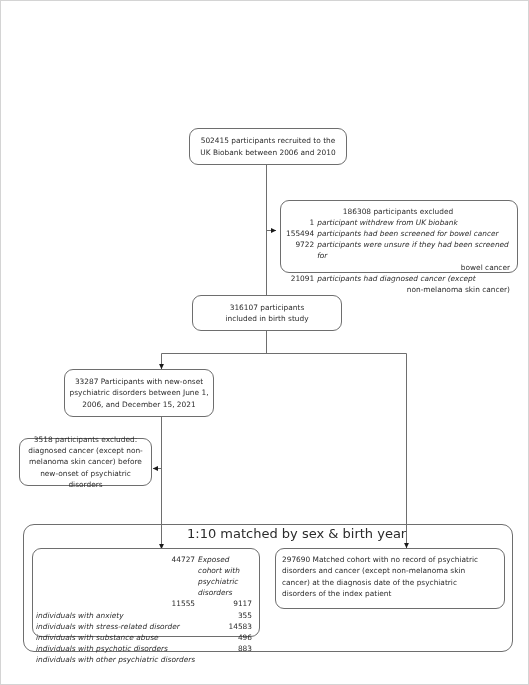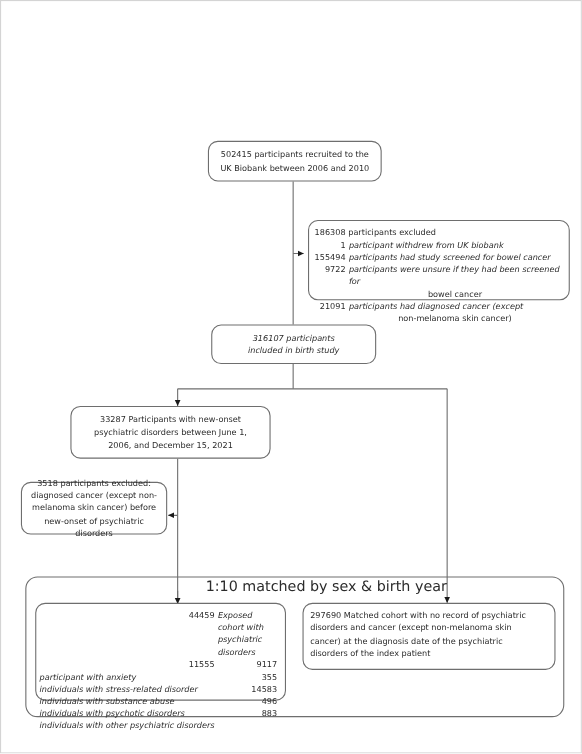--- a/index.html
+++ b/index.html
@@ -61,43 +61,42 @@
   .rows .num {
     text-align: right;
     white-space: nowrap;
   }
   .rows .txt {
     text-align: left;
     font-style: italic;
   }
   .rows .full {
     grid-column: 1 / span 2;
-    text-align: left;
+    text-align: center;
   }
   .rows .cont {
     grid-column: 2 / span 1;
-    text-align: center;
+    text-align: right;
   }
 
   
   #node-recruited {
     left: 188px; top: 127px; width: 158px; height: 37px;
     padding: 4px 6px;
   }
   #node-excluded {
     left: 279px; top: 199px; width: 238px; height: 73px;
     padding: 5px 7px 5px 5px;
   }
   #node-included {
     left: 191px; top: 294px; width: 150px; height: 36px;
     padding: 4px 6px;
-    font-style: italic;
   }
   #node-newonset {
-    left: 63px; top: 368px; width: 182px; height: 48px;
+    left: 63px; top: 368px; width: 150px; height: 48px;
     padding: 5px 8px;
   }
   #node-excluded2 {
     left: 18px; top: 437px; width: 133px; height: 48px;
     padding: 5px 6px;
   }
   #outer-match {
     position: absolute;
     left: 22px; top: 523px; width: 490px; height: 128px;
     box-sizing: border-box;
@@ -170,21 +169,21 @@
   </div>
 
   <div class="node" id="node-excluded">
     <div class="rows">
       <span class="full">186308 participants excluded</span>
 
       <span class="num">1</span>
       <span class="txt">participant withdrew from UK biobank</span>
 
       <span class="num">155494</span>
-      <span class="txt">participants had study screened for bowel cancer</span>
+      <span class="txt">participants had been screened for bowel cancer</span>
 
       <span class="num">9722</span>
       <span class="txt">participants were unsure if they had been screened for</span>
       <span class="cont">bowel cancer</span>
 
       <span class="num">21091</span>
       <span class="txt">participants had diagnosed cancer (except</span>
       <span class="cont">non-melanoma skin cancer)</span>
     </div>
   </div>
@@ -207,27 +206,27 @@
     <span class="ln">new-onset of psychiatric</span>
     <span class="ln">disorders</span>
   </div>
 
   <div id="outer-match"></div>
 
   <div id="match-title">1:10 matched by sex &amp; birth year</div>
 
   <div class="node" id="node-exposed">
     <div class="rows">
-      <span class="num">44459</span>
+      <span class="num">44727</span>
       <span class="txt">Exposed cohort with psychiatric disorders</span>
 
       <span class="num">11555</span>
 
       <span class="num">9117</span>
-      <span class="txt">participant with anxiety</span>
+      <span class="txt">individuals with anxiety</span>
 
       <span class="num">355</span>
       <span class="txt">individuals with stress-related disorder</span>
 
       <span class="num">14583</span>
       <span class="txt">individuals with substance abuse</span>
 
       <span class="num">496</span>
       <span class="txt">individuals with psychotic disorders</span>
 

